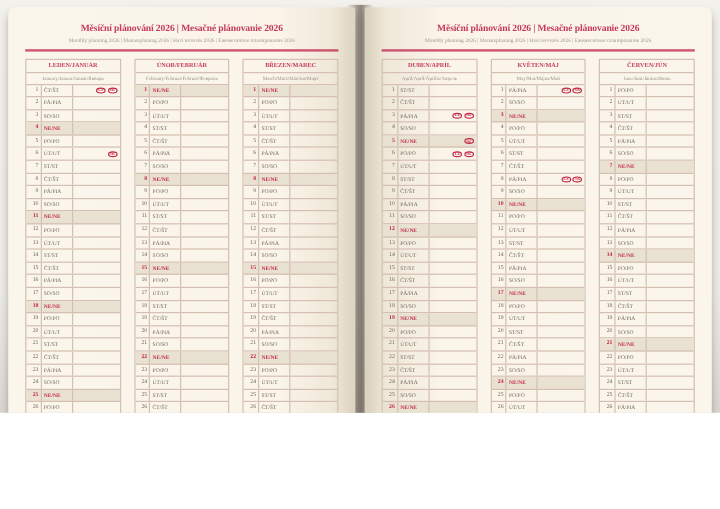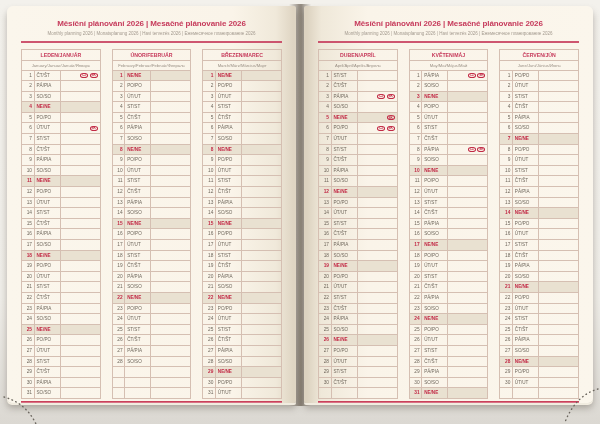--- a/index.html
+++ b/index.html
@@ -1,19 +1,19 @@
 <!DOCTYPE html>
 <html><head>
 <meta charset="utf-8">
 <style>
   html,body{margin:0;padding:0;}
   .stage{
-    position:relative;width:600px;height:424px;overflow:hidden;
+    position:relative;width:600px;height:344px;overflow:hidden;
     background:linear-gradient(180deg,#f3f1ec 0%,#efede8 70%,#dbd8d2 100%);
-    font-family:Liberation Sans, sans-serif;
+    font-family:Liberation Serif, serif;
   }
   .spine{
     position:absolute;left:289px;top:4px;width:22px;height:402px;
     background:linear-gradient(to right,rgba(110,95,78,0) 0%,rgba(80,68,54,.55) 45%,rgba(80,68,54,.6) 55%,rgba(110,95,78,0) 100%);
   }
   .page{
     position:absolute;top:6px;height:397px;width:289px;
     box-shadow:0 2px 0 rgba(248,243,231,.9),0 5px 7px rgba(70,58,45,.35);
   }
   .page.left{

